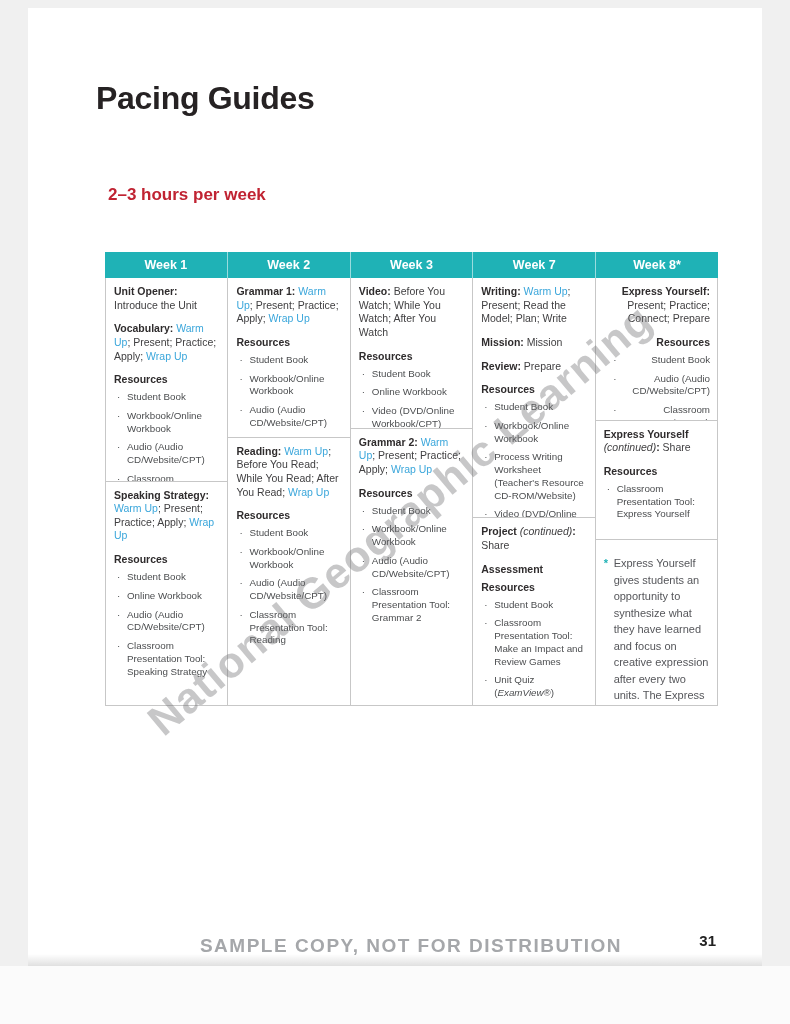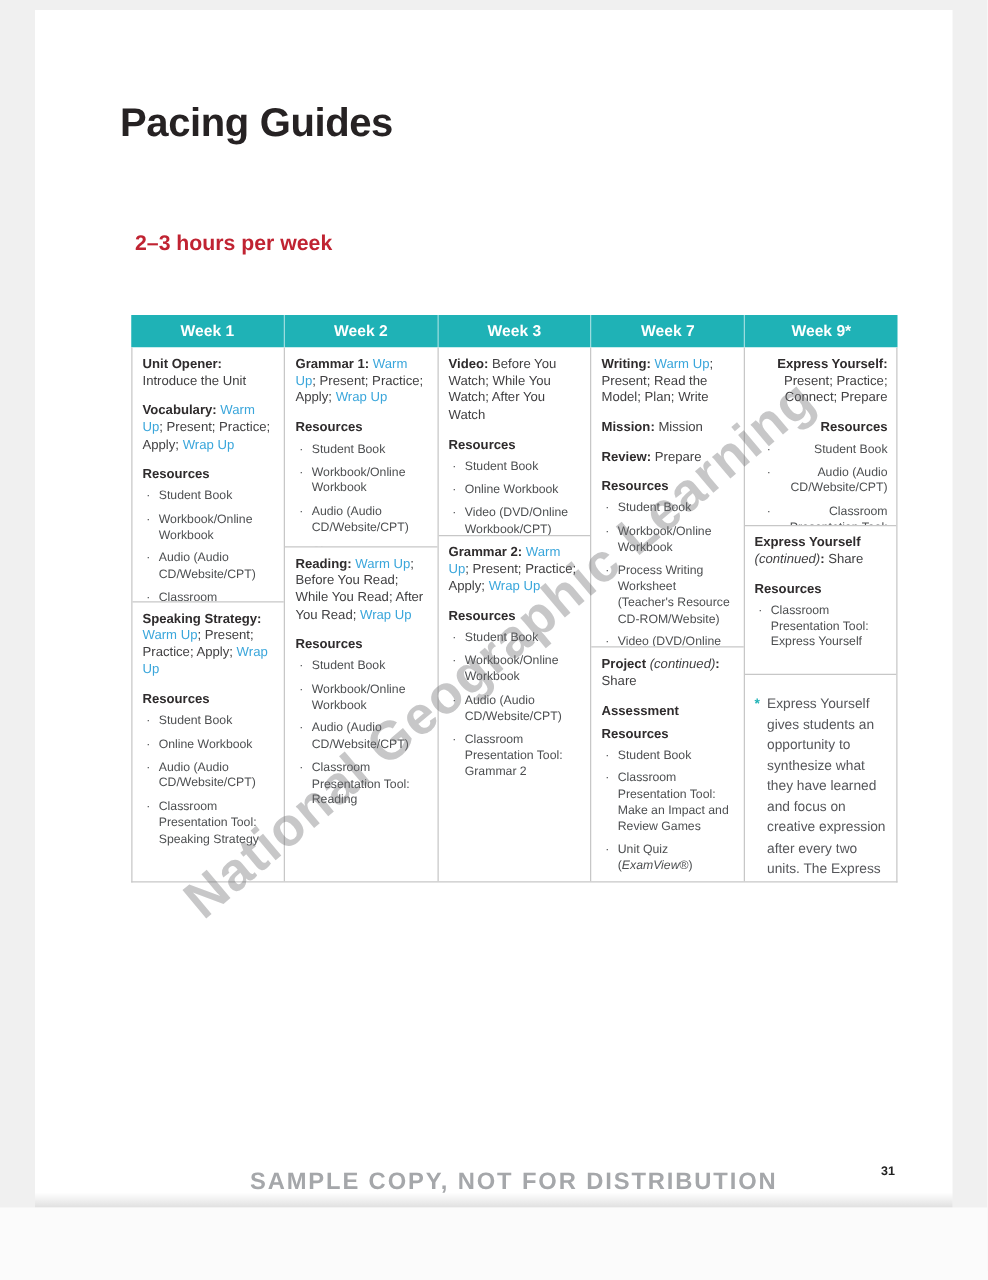--- a/index.html
+++ b/index.html
@@ -69,21 +69,21 @@
     color:rgba(108,108,110,0.38);
   }
   
   .footer{position:absolute;left:0;top:920px;width:734px;height:36px;}
   .notice{
     position:absolute;left:0;top:7px;width:100%;text-align:center;
     font-size:19px;font-weight:700;letter-spacing:1.5px;color:#a5a7aa;margin-left:16px;
   }
   .pagenum{
     position:absolute;right:46px;top:4px;
-    font-size:10px;font-weight:700;color:#222222;
+    font-size:15px;font-weight:700;color:#222222;
   }
 </style>
 </head>
 <body>
 
 <div class="page">
   <h1 class="title">Pacing Guides</h1>
   <p class="intro" id="intro"></p>
   <h2 class="hours">2–3 hours per week</h2>
   <p class="usage" id="usage"></p>
@@ -96,21 +96,21 @@
         <div class="th">
           <span>Week 2</span>
         </div>
         <div class="th">
           <span>Week 3</span>
         </div>
         <div class="th">
           <span>Week 7</span>
         </div>
         <div class="th">
-          <span>Week 9*</span>
+          <span>Week 8*</span>
         </div>
       </div>
     <div class="tbody" id="tbody">
         <div class="col">
           <div class="sec" style="height: 203px;">
             <div class="p"><span class="s-b">Unit Opener:</span><span> Introduce the Unit</span></div>
             <div class="p"><span class="s-b">Vocabulary:</span><span> </span><span class="s-blue">Warm Up</span><span>; Present; Practice; Apply; </span><span class="s-blue">Wrap Up</span></div>
             <div class="rh">Resources</div>
             <div class="bl">
               <div class="li">

